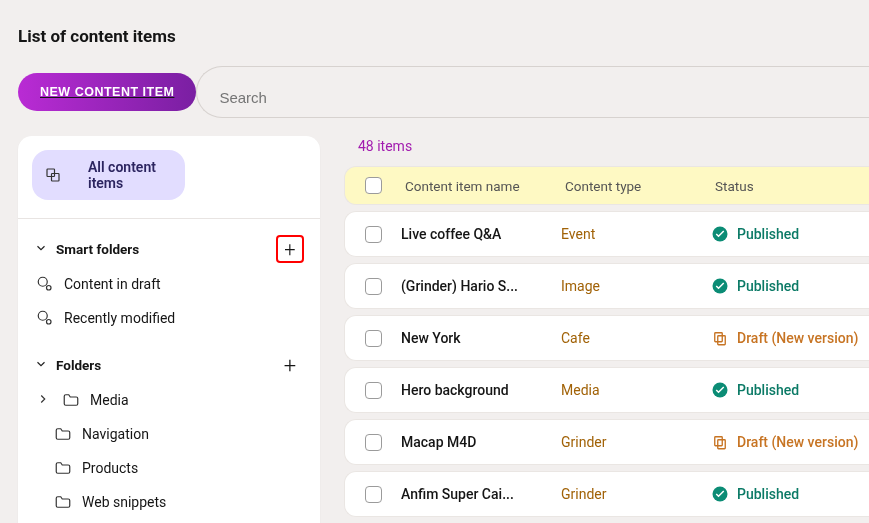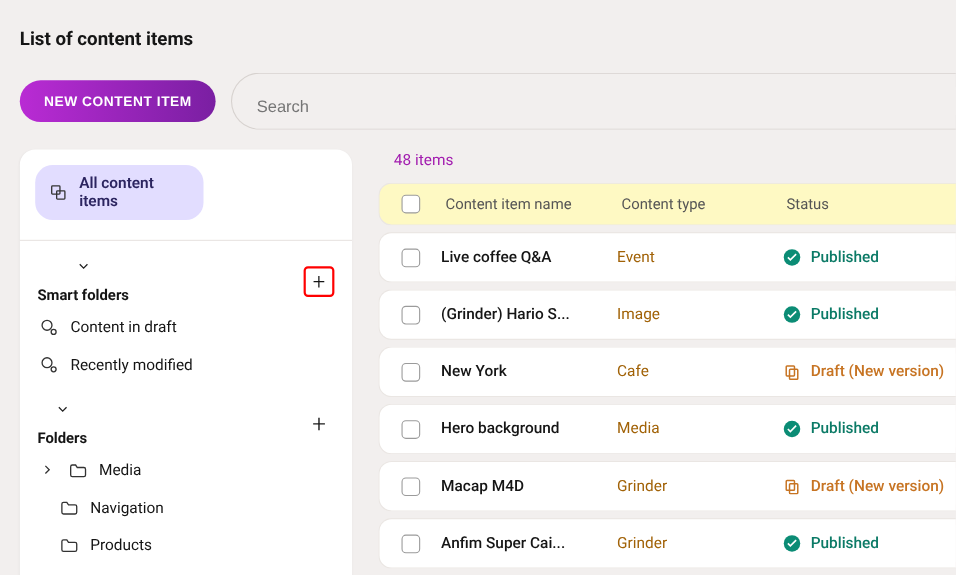--- a/index.html
+++ b/index.html
@@ -13,22 +13,22 @@
     overflow: hidden;
   }
   .page-title {
     font-size: 17px;
     font-weight: 700;
     padding: 26px 0 0 18px;
   }
   .toolbar {
     display: flex;
     align-items: center;
-    gap: 14px;
     padding: 20px 0 0 18px;
+    text-decoration: underline;
   }
   .new-btn {
     background: linear-gradient(90deg, #b92bd4, #7a1fa2);
     color: #fff;
     border: none;
     border-radius: 999px;
     padding: 12px 22px;
     font-size: 12.5px;
     font-weight: 800;
     letter-spacing: 0.5px;
@@ -69,31 +69,31 @@
   }
   .all-items {
     background: #e2ddff;
     color: #2c2560;
     border-radius: 16px;
     padding: 9px 12px;
     font-size: 14px;
     font-weight: 600;
     display: flex;
     align-items: center;
-    gap: 10px;
+    gap: 26px;
     width: 153px;
   }
   .sec-divider { border-top:1px solid #e8e4e2; margin:18px -14px 0 -14px; }
   .sec-head {
     display: flex;
     align-items: center;
     justify-content: space-between;
     padding: 16px 2px 4px 2px;
   }
-  .sec-left { display:flex; align-items:center; gap:8px; font-size:13.5px; font-weight:700;flex-direction:column; }
+  .sec-left { display:flex; align-items:center; gap:8px; font-size:13.5px; font-weight:700; }
   .add-box {
     width: 28px; height:28px;
     border: 2.5px solid #ff0000;
     border-radius: 4px;
     display:flex; align-items:center; justify-content:center;
     font-size: 20px;
     font-weight: 300;
     line-height:1;
     cursor:pointer;
   }

